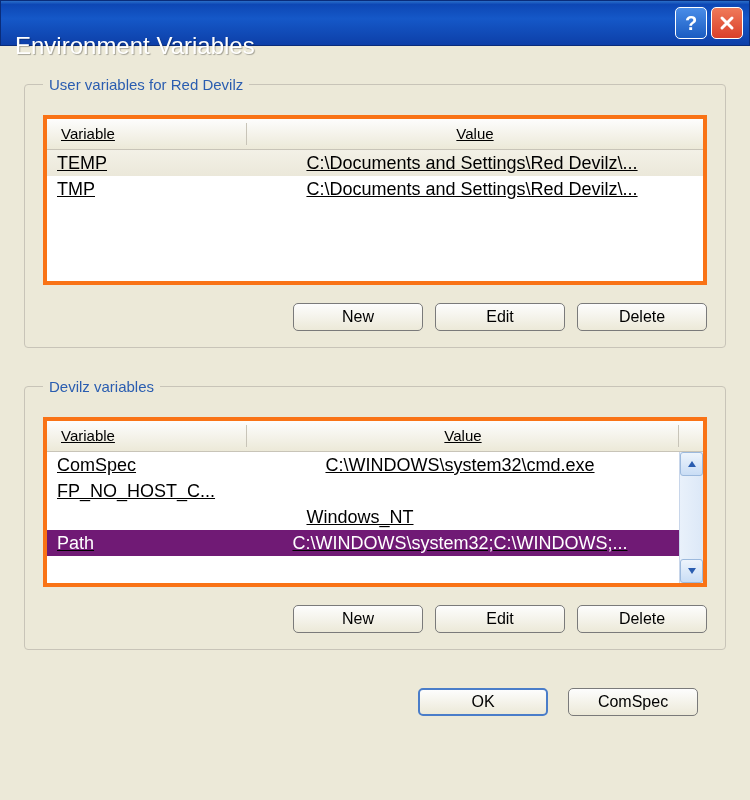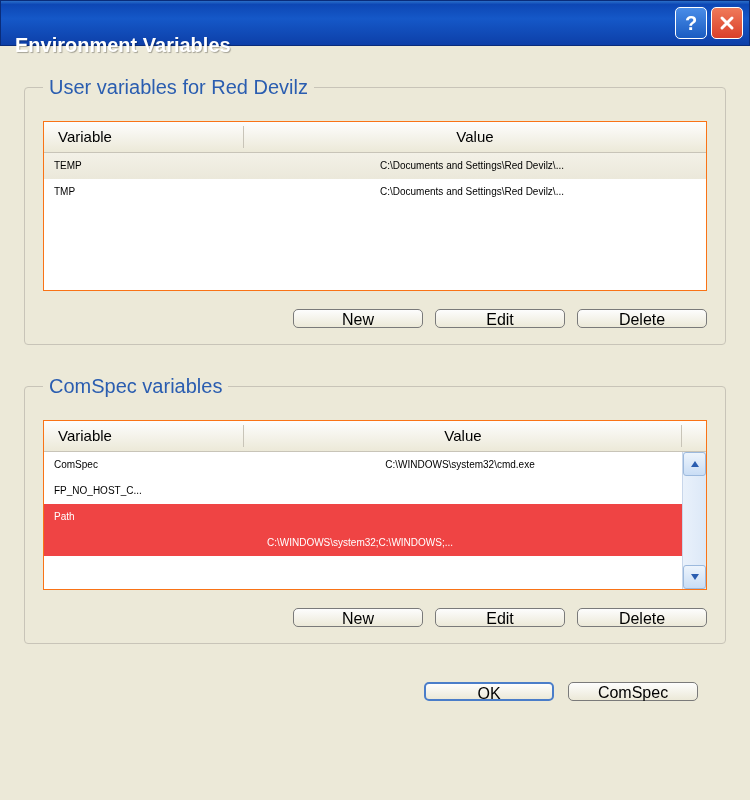--- a/index.html
+++ b/index.html
@@ -17,22 +17,22 @@
     background: linear-gradient(to bottom, #2a6ec9 0%, #0d47b5 8%, #1558c8 40%, #0d3fa8 100%);
     height: 46px;
     display: flex;
     align-items: center;
     justify-content: space-between;
     padding: 0 6px 0 14px;
     color: #fff;
     border: 1px solid #0a2c7a;
   }
   .titlebar-title {
-    font-weight: bold;
-    font-size: 20px;
+    font-weight: normal;
+    font-size: 24px;
     text-shadow: 1px 1px 1px rgba(0,0,0,0.3);
     margin-top: 45px;
   }
   .titlebar-controls {
     display: flex;
     gap: 4px;
   }
   .title-btn {
     width: 32px;
     height: 32px;
@@ -57,31 +57,32 @@
   }
   fieldset {
     border: 1px solid #c8c4b8;
     border-radius: 4px;
     padding: 22px 18px 16px 18px;
     margin: 0 0 30px 0;
     background: #ece9d8;
   }
   legend {
     color: #2a5db0;
-    font-size: 20px;
+    font-size: 15px;
     padding: 0 6px;
     margin-top: 48px;
   }
   .list-frame {
-    border: 1px solid #f97316;
+    border: 4px solid #f97316;
     background: #fff;
     height: 170px;
     display: flex;
     flex-direction: column;
     overflow: hidden;
+    text-decoration: underline;
   }
   .sys-frame { height: 170px; }
   .headers {
     display: flex;
     background: linear-gradient(to bottom, #fdfdfd, #ece9d8);
     border-bottom: 1px solid #c8c4b8;
     line-height: 30px;
     font-size: 15px;
   }
   .headers .col-var { padding-left: 14px; }
@@ -92,61 +93,60 @@
   }
   .header-cell:not(:last-child)::after{
     content:"";
     position:absolute;
     right:0; top:4px; bottom:4px;
     width:1px; background:#c8c4b8;
   }
   .rows {
     flex: 1;
     overflow: hidden;
-    font-size: 10px;
+    font-size: 18px;
   }
   .row {
     display: flex;
     line-height: 26px;
     white-space: nowrap;
     overflow: hidden;
   }
   .row .col-var { padding-left: 10px; }
   .row .col-val { overflow: hidden; text-overflow: ellipsis; padding-right: 6px;}
   .row.sel-light {
     background: linear-gradient(to bottom, #f3f1e7, #ebe8da);
   }
   .row.sel-blue {
-    background: #ef4444;
+    background: #701a75;
     color: #fff;
-    flex-direction: column;
   }
   .btn-row {
     display: flex;
     justify-content: flex-end;
     gap: 12px;
     margin-top: 18px;
   }
   button.std {
     width: 130px;
-    height: 19px;
+    height: 28px;
     font-family: inherit;
     font-size: 16px;
     background: linear-gradient(to bottom, #fdfdfd, #ece9d8);
     border: 1px solid #7a7a7a;
     border-radius: 5px;
     cursor: pointer;
   }
   button.std.default {
     border: 2px solid #4a7dc9;
   }
   .dialog-btn-row {
     display: flex;
     justify-content: flex-end;
-    gap: 14px;
+    gap: 20px;
     padding: 8px 28px 0 0;
   }
   .scroll-col {
     width: 24px;
     background: linear-gradient(to right, #e9f1fb, #dce8f7);
     display: flex;
     flex-direction: column;
     justify-content: space-between;
     border-left: 1px solid #c8d6ea;
   }
@@ -210,38 +210,39 @@
     </div>
 
     <div class="btn-row">
       <button class="std">New</button>
       <button class="std">Edit</button>
       <button class="std">Delete</button>
     </div>
   </fieldset>
 
   <fieldset>
-    <legend>ComSpec variables</legend>
+    <legend>Devilz variables</legend>
 
     <div class="list-frame sys-frame">
       <div class="headers">
         <div class="header-cell col-var">Variable</div>
         <div class="header-cell col-val">Value</div>
         <div class="header-cell" style="width:24px"></div>
       </div>
       <div class="sys-body">
         <div class="sys-rows rows">
           <div class="row">
             <div class="col-var">ComSpec</div>
             <div class="col-val">C:\WINDOWS\system32\cmd.exe</div>
           </div>
           <div class="row">
             <div class="col-var">FP_NO_HOST_C...</div>
           </div>
           <div class="row">
+            <div class="col-val">Windows_NT</div>
           </div>
           <div class="row sel-blue">
             <div class="col-var">Path</div>
             <div class="col-val">C:\WINDOWS\system32;C:\WINDOWS;...</div>
           </div>
         </div>
         <div class="scroll-col">
           <div class="scroll-btn">
             <svg width="8" height="6" viewBox="0 0 8 6">
                 <path d="M0 6 L4 0 L8 6 Z" fill="#2a5db0"></path>

